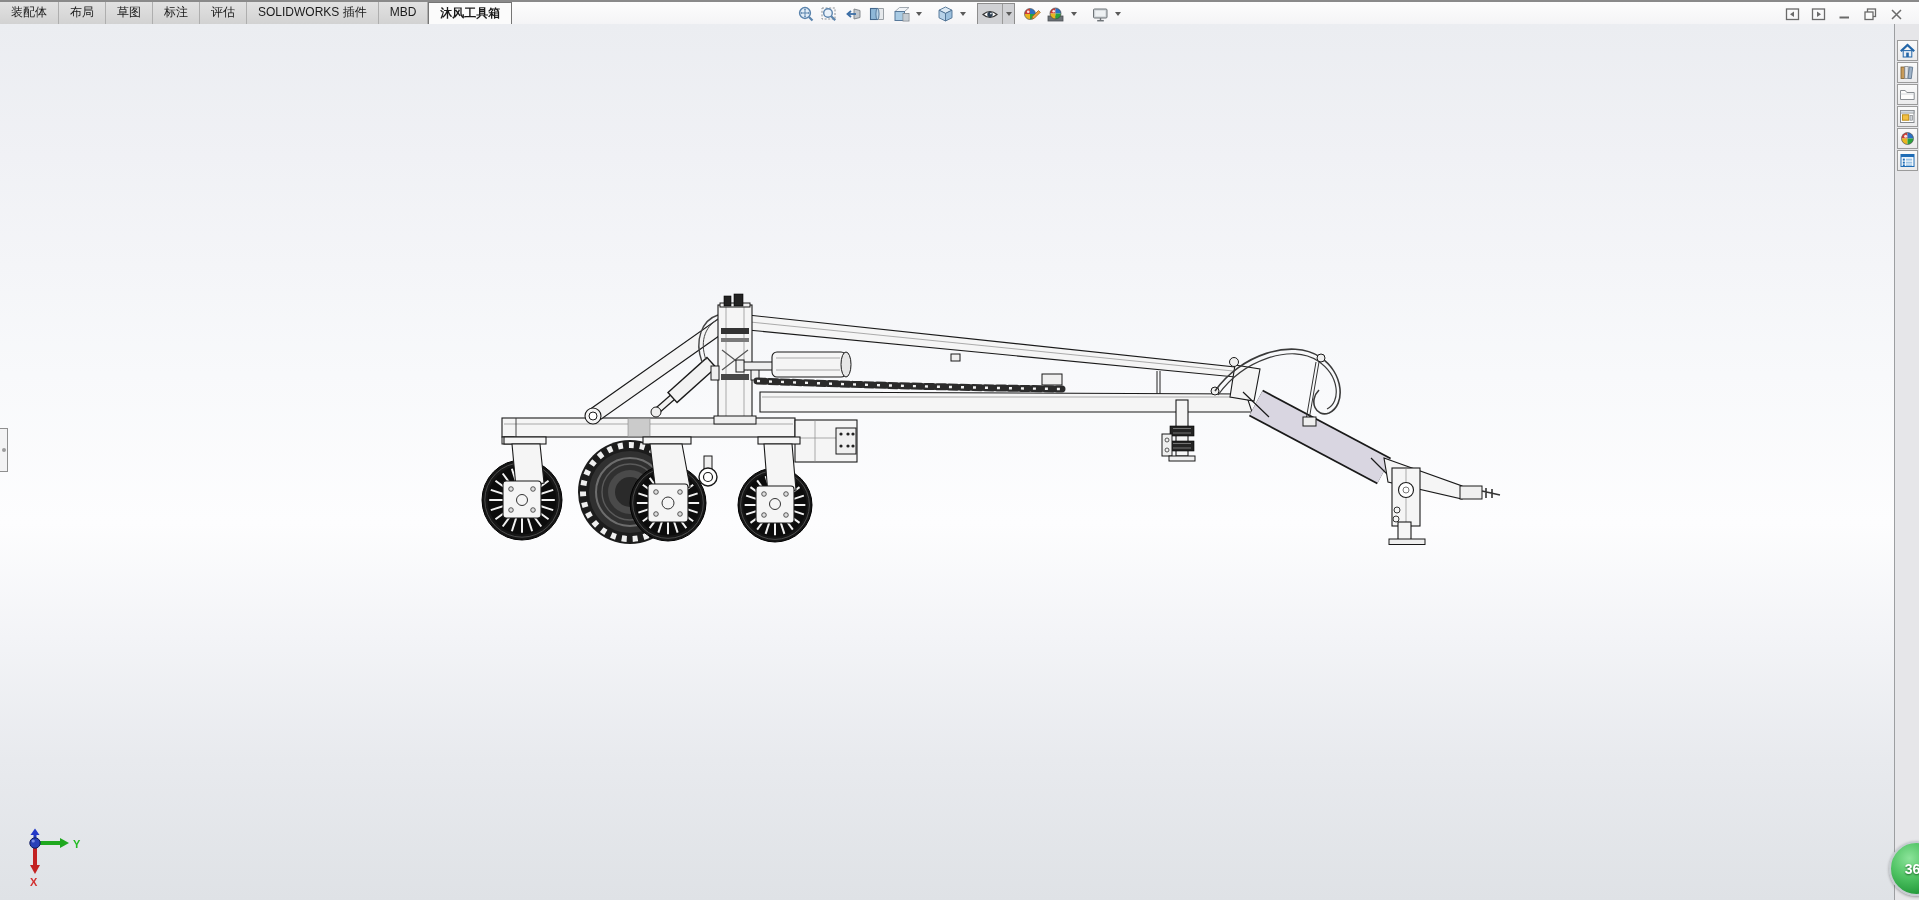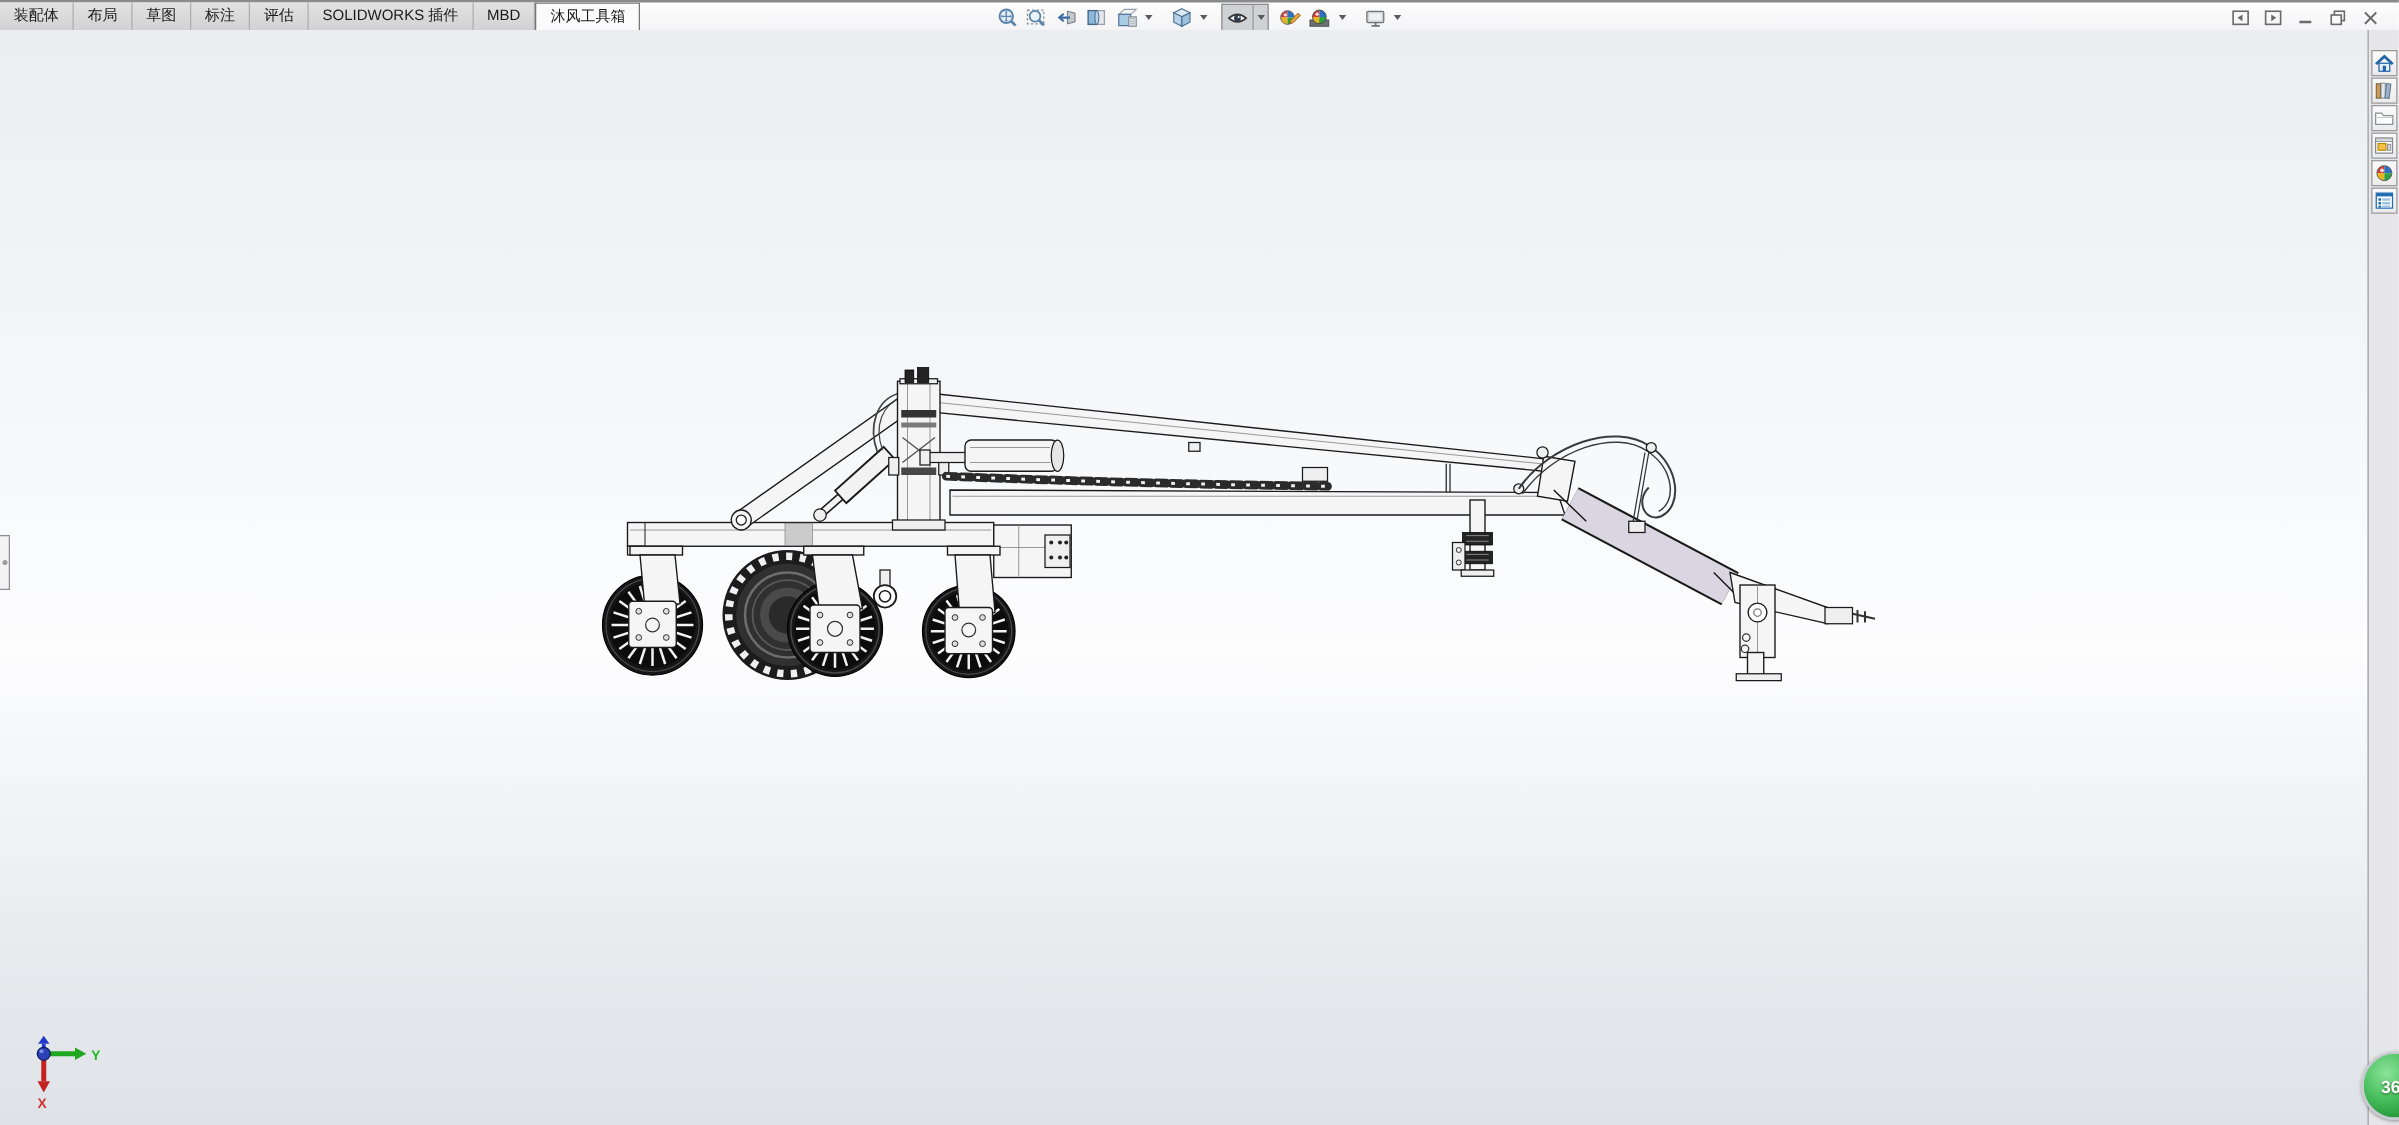--- a/index.html
+++ b/index.html
@@ -9,21 +9,21 @@
   
   .topbar { position:absolute; left:0; top:0; width:1919px; height:24px;
     background:linear-gradient(#fdfdfd,#f4f4f6);
     border-top:2px solid #8a8a8a; }
   .tabstrip { position:absolute; left:0; top:0; height:22px; display:flex;
     background:linear-gradient(#e2e2e2,#d2d2d2); }
   .cm-tab { height:28px; line-height:21px; padding:0 11px; font-size:12px;
     color:#1a1a1a; border-right:1px solid #aeaeae; white-space:nowrap;
     cursor:default; }
   .cm-tab.active { background:#fbfbfb; border:1px solid #757575;
-    border-right:1px solid #757575; height:23px; }
+    border-right:1px solid #757575; height:23px;font-weight:bold; }
 
   
   .hud { position:absolute; left:793px; top:1px; height:22px; display:flex;
     align-items:center; }
   .hud-btn { width:24px; height:22px; display:flex; align-items:center;
     justify-content:center; }
   .dd-arrow { width:11px; height:22px; display:flex; align-items:center;
     justify-content:center; }
   .dd-arrow i { width:0; height:0; border-left:3.5px solid transparent;
     border-right:3.5px solid transparent; border-top:4px solid #5a5a5a; }

